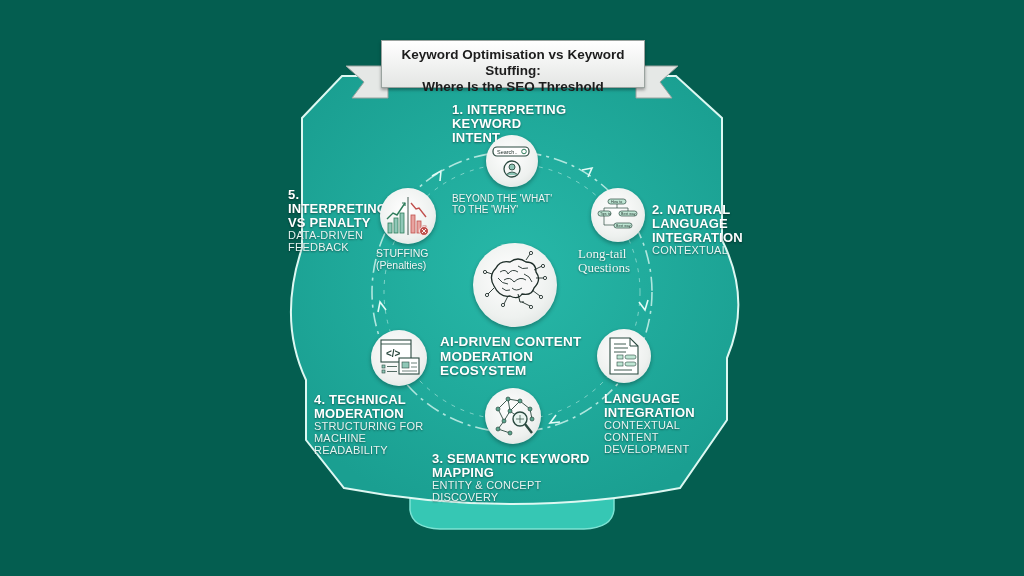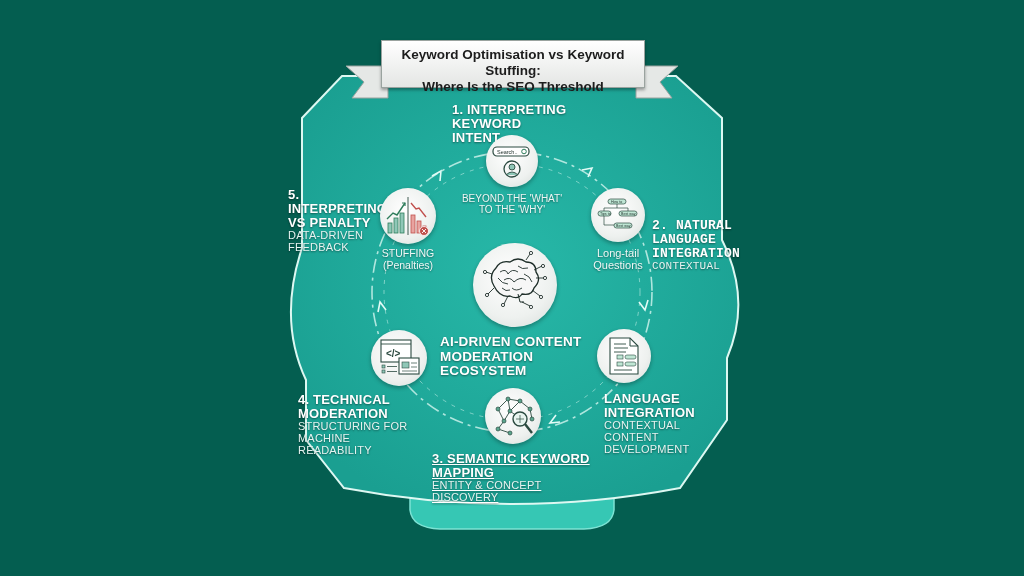--- a/index.html
+++ b/index.html
@@ -8,21 +8,21 @@
   .stage { position:absolute; left:0; top:0; width:1024px; height:576px; }
   svg.bg { position:absolute; left:0; top:0; }
   .label { position:absolute; text-align:left; color:#fff; text-shadow:0 1px 2px rgba(0,0,0,0.45); line-height:1.08; }
   .label .h { font-weight:bold; font-size:13px; letter-spacing:0.2px; display:block; }
   .label .s { font-size:11px; color:#e6f4f1; display:block; letter-spacing:0.2px; }
   .node { position:absolute; border-radius:50%; background:radial-gradient(circle at 45% 40%, #ffffff 0%, #eef1ef 60%, #d5dbd8 100%);
           box-shadow:0 2px 4px rgba(0,0,0,0.3); display:flex; align-items:center; justify-content:center; }
   .banner { position:absolute; left:381px; top:40px; width:262px; height:46px; background:linear-gradient(#ffffff,#e4e6e4);
             border:1px solid #9aa39f; box-shadow:0 2px 3px rgba(0,0,0,0.35); text-align:center; }
   .banner .t { font-weight:bold; font-size:13.5px; color:#1d1d1d; line-height:16px; padding-top:6px; display:block; }
-  .cap { position:absolute; text-align:center; font-size:10px; color:#eef7f5; text-shadow:0 1px 2px rgba(0,0,0,0.4); line-height:1.1; }
+  .cap { position:absolute; text-align:left; font-size:10px; color:#eef7f5; text-shadow:0 1px 2px rgba(0,0,0,0.4); line-height:1.1; }
 </style>
 </head>
 <body>
 
 <div class="stage">
 
   <svg class="bg" width="1024" height="576" viewBox="0 0 1024 576">
     <defs>
       <radialGradient id="pg" cx="50%" cy="45%" r="60%">
         <stop offset="0%" stop-color="#27B8A8"></stop>
@@ -80,25 +80,25 @@
         <rect x="4" y="20" width="13" height="5" rx="2.5" fill="#bfe6d4" stroke="#2b4a40" stroke-width="0.7"></rect>
         <text x="6" y="23.8">Tips to</text>
         <rect x="25" y="20" width="18" height="5" rx="2.5" fill="#bfe6d4" stroke="#2b4a40" stroke-width="0.7"></rect>
         <text x="27" y="23.8">Best way</text>
         <rect x="20" y="32" width="18" height="5" rx="2.5" fill="#bfe6d4" stroke="#2b4a40" stroke-width="0.7"></rect>
         <text x="22" y="35.8">Best way</text>
       </g>
       <path d="M23,13 L23,17 L10,17 L10,20 M23,17 L34,17 L34,20 M10,25 L10,34 L20,34" fill="none" stroke="#2b4a40" stroke-width="0.7"></path>
     </svg>
   </div>
-  <div class="cap" style="left:578px; top:247px; width:80px; font-size:11px;">
+  <div class="cap" style="left:578px; top:247px; width:80px; font-size:13px;font-family:Liberation Serif, serif;">
     <span style="display:block">Long-tail</span>
     <span style="display:block">Questions</span>
   </div>
-  <div class="label" style="left:652px; top:219px; width:84px;font-family:Liberation Mono, monospace;">
+  <div class="label" style="left:652px; top:203px; width:84px;">
     <span class="h">2. NATURAL</span>
     <span class="h">LANGUAGE</span>
     <span class="h">INTEGRATION</span>
     <span class="s">CONTEXTUAL</span>
   </div>
 
   <div class="node" style="left:597px; top:329px; width:54px; height:54px;">
     <svg width="44" height="44" viewBox="0 0 44 44">
       <path d="M8,4 L28,4 L36,12 L36,40 L8,40 Z" fill="#fff" stroke="#2b4a40" stroke-width="1.1"></path>
       <path d="M28,4 L28,12 L36,12" fill="none" stroke="#2b4a40" stroke-width="1"></path>
@@ -173,21 +173,21 @@
           <circle cx="10" cy="38" r="2"></circle>
           <circle cx="22" cy="20" r="2"></circle>
           <circle cx="22" cy="42" r="2"></circle>
           <circle cx="44" cy="28" r="2"></circle>
       </g>
       <circle cx="32" cy="28" r="7" fill="#e8f4ef" stroke="#2b4a40" stroke-width="1.4"></circle>
       <path d="M28,28 L36,28 M32,24 L32,32" stroke="#2b4a40" stroke-width="0.7"></path>
       <line x1="37" y1="33" x2="44" y2="42" stroke="#2b4a40" stroke-width="2.4"></line>
     </svg>
   </div>
-  <div class="label" style="left:432px; top:452px; width:160px;text-decoration:underline;">
+  <div class="label" style="left:432px; top:452px; width:160px;">
     <span class="h">3. SEMANTIC KEYWORD</span>
     <span class="h">MAPPING</span>
     <span class="s">ENTITY &amp; CONCEPT DISCOVERY</span>
   </div>
 
   <div class="node" style="left:371px; top:330px; width:56px; height:56px;">
     <svg width="48" height="48" viewBox="0 0 48 48">
       <rect x="6" y="6" width="30" height="22" fill="#fff" stroke="#2b4a40" stroke-width="1.1"></rect>
       <line x1="6" y1="10" x2="36" y2="10" stroke="#2b4a40" stroke-width="0.9"></line>
       <text x="11" y="23" font-size="10" font-weight="bold" fill="#2b4a40" font-family="Liberation Sans, sans-serif">&lt;/&gt;</text>
@@ -197,21 +197,21 @@
       <line x1="36" y1="33" x2="42" y2="33" stroke="#2b4a40" stroke-width="0.7"></line>
       <line x1="27" y1="37" x2="42" y2="37" stroke="#2b4a40" stroke-width="0.7"></line>
       <g fill="#8fc7b7" stroke="#2b4a40" stroke-width="0.6">
         <rect x="7" y="31" width="3" height="3"></rect>
           <rect x="7" y="36" width="3" height="3"></rect>
       </g>
       <line x1="12" y1="32.5" x2="22" y2="32.5" stroke="#2b4a40" stroke-width="0.8"></line>
       <line x1="12" y1="37.5" x2="22" y2="37.5" stroke="#2b4a40" stroke-width="0.8"></line>
     </svg>
   </div>
-  <div class="label" style="left:298px; top:393px; width:120px;">
+  <div class="label" style="left:314px; top:393px; width:120px;">
     <span class="h">4. TECHNICAL</span>
     <span class="h">MODERATION</span>
     <span class="s">STRUCTURING FOR</span>
     <span class="s">MACHINE READABILITY</span>
   </div>
 
   <div class="label" style="left:288px; top:188px; width:96px;">
     <span class="h">5.</span>
     <span class="h">INTERPRETING</span>
     <span class="h">VS PENALTY</span>

